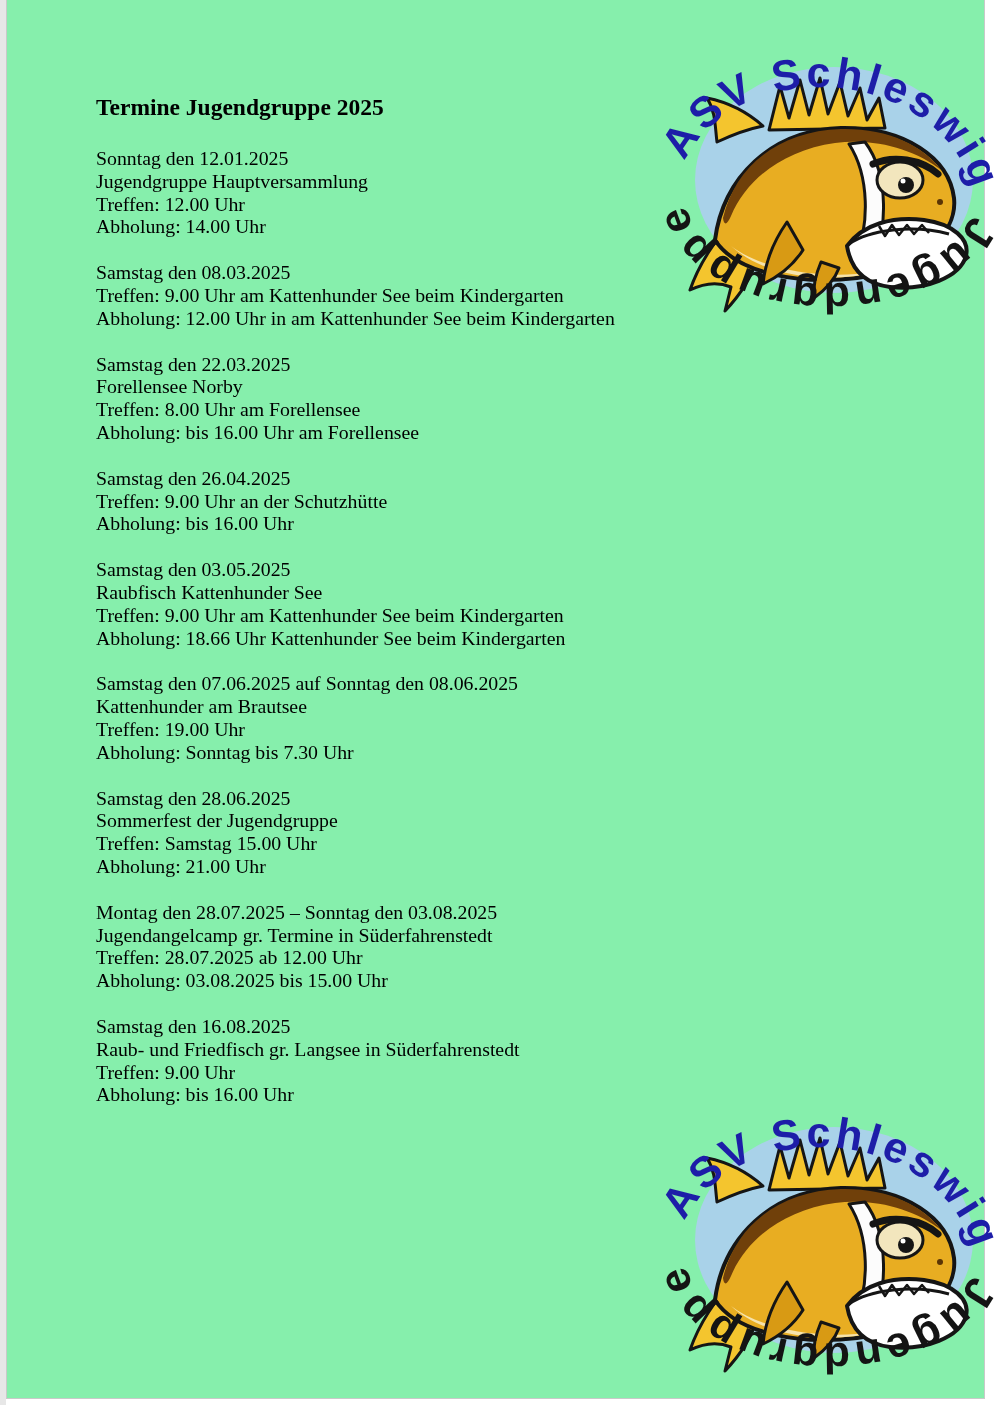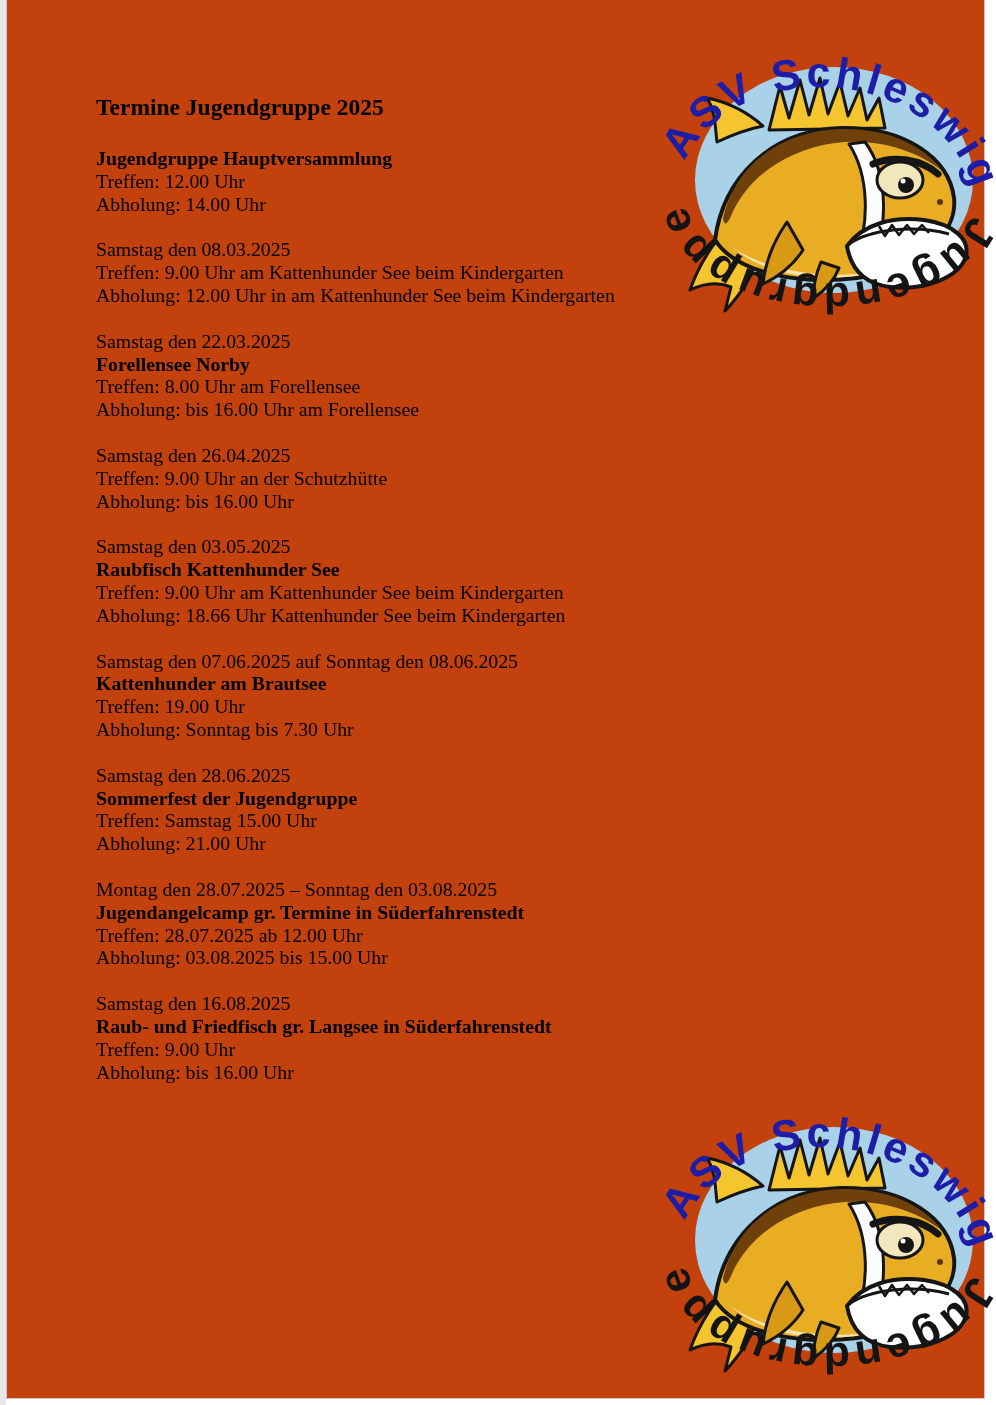--- a/index.html
+++ b/index.html
@@ -10,36 +10,36 @@
     color:#000;
     position:relative;
     overflow:hidden;
   }
   .left-strip {
     position:absolute; left:0; top:0; width:6px; height:1405px;
     background:#e7e7e7;
   }
   .page {
     position:absolute; left:6px; top:0; right:11px; bottom:6px;
-    background:#c2410c;
+    background:#86efac;
     border:1px solid #c9c9c9;
     border-top:none;
     box-sizing:border-box;
   }
   .content {
     position:absolute; left:89px; top:94px; width:620px;
   }
   .doc-title {
     font-size:23.5px; font-weight:bold;
     margin:0 0 26px 0; line-height:27px;
   }
   .event { margin:0 0 23px 0; }
   .event.gap-large { margin-bottom:48px; }
   .line { font-size:19.8px; line-height:22.8px; white-space:nowrap; }
-  .line.bold { font-weight:bold; }
+  .line.bold { font-weight:normal; }
   .logo {
     position:absolute; width:330px; height:310px; left:646px;
     overflow:visible;
   }
   .logo.top { top:30px; }
   .logo.bottom { top:1090px; }
   .logo svg { overflow:visible; }
   .arc-text {
     font-family:"Liberation Sans", sans-serif;
     font-weight:bold;
@@ -49,20 +49,21 @@
 <body>
 
 <div class="left-strip"></div>
 
 <div class="page">
 
   <div class="content">
     <h1 class="doc-title">Termine Jugendgruppe 2025</h1>
 
     <div class="event">
+      <div class="line">Sonntag den 12.01.2025</div>
       <div class="line bold">Jugendgruppe Hauptversammlung</div>
       <div class="line">Treffen: 12.00 Uhr</div>
       <div class="line">Abholung: 14.00 Uhr</div>
     </div>
 
     <div class="event">
       <div class="line">Samstag den 08.03.2025</div>
       <div class="line">Treffen: 9.00 Uhr am Kattenhunder See beim Kindergarten</div>
       <div class="line">Abholung: 12.00 Uhr in am Kattenhunder See beim Kindergarten</div>
     </div>

